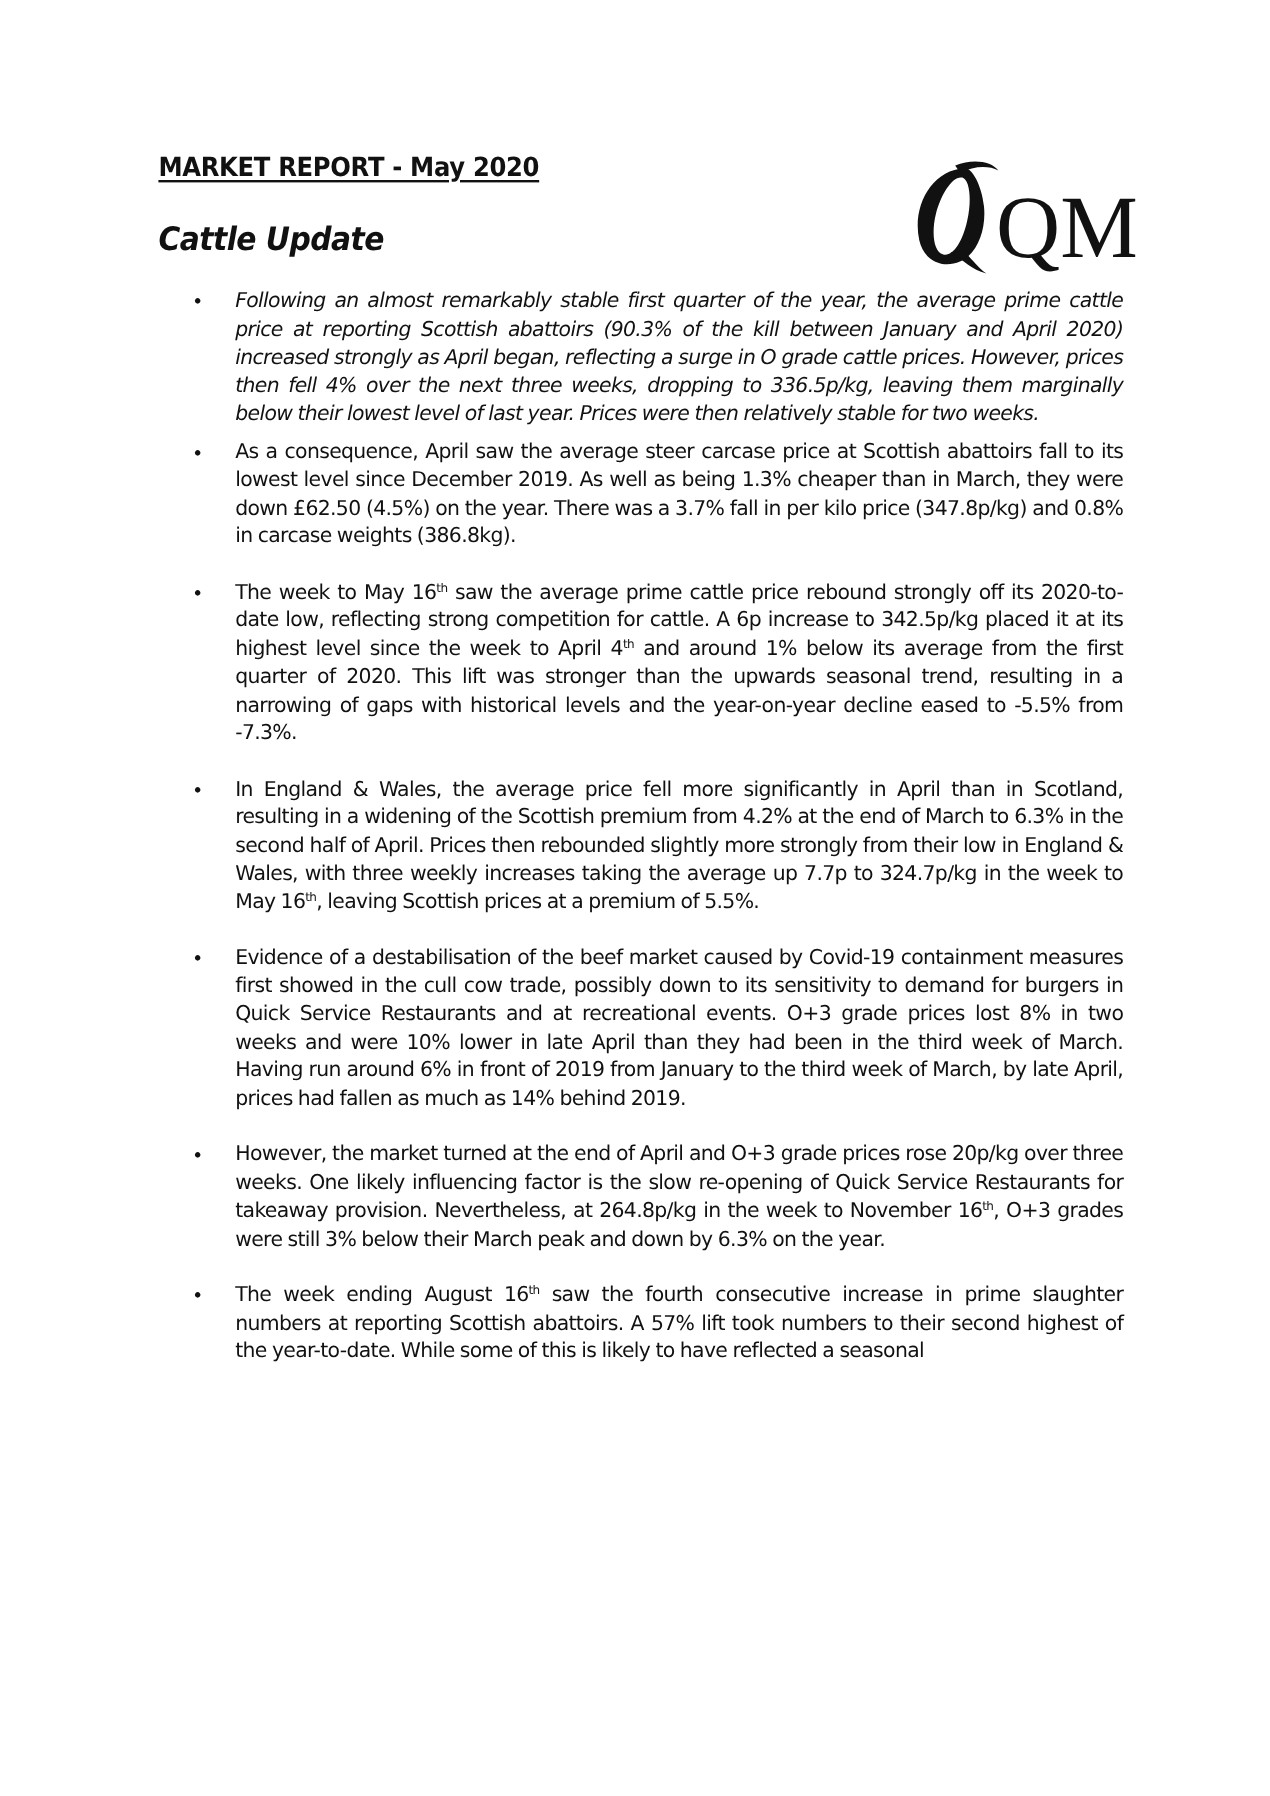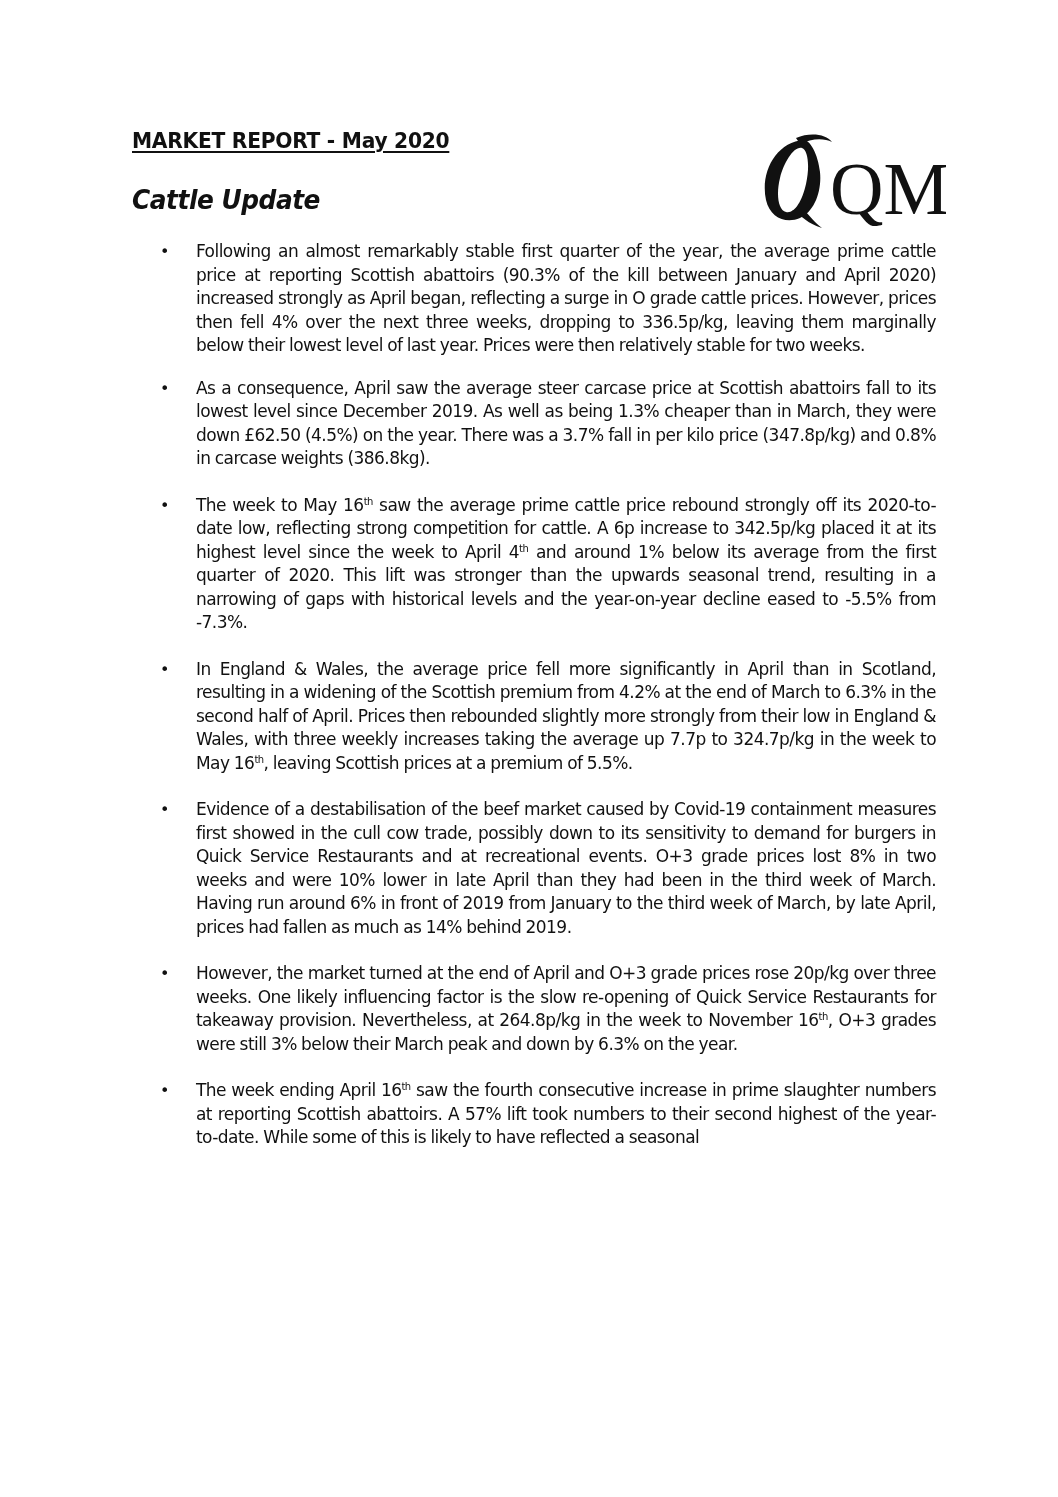--- a/index.html
+++ b/index.html
@@ -86,21 +86,21 @@
       position: absolute;
       left: 6px;
       top: 0;
       font-size: 16px;
     }
     .bullet sup {
       font-size: 10px;
       line-height: 0;
       vertical-align: 6px;
     }
-    .b1 { margin-bottom: 19px; }
+    .b1 { margin-bottom: 8px; font-style: italic; }
   </style>
 </head>
 <body>
 
 <div class="page">
 
   <div class="report-title">MARKET REPORT - May 2020</div>
 
   <div class="section-title">Cattle Update</div>
 
@@ -127,17 +127,17 @@
     <li class="bullet">
       <span>In England &amp; Wales, the average price fell more significantly in April than in Scotland, resulting in a widening of the Scottish premium from 4.2% at the end of March to 6.3% in the second half of April.  Prices then rebounded slightly more strongly from their low in England &amp; Wales, with three weekly increases taking the average up 7.7p to 324.7p/kg in the week to May 16</span><sup>th</sup><span>, leaving Scottish prices at a premium of 5.5%.</span>
     </li>
     <li class="bullet">
       <span>Evidence of a destabilisation of the beef market caused by Covid-19 containment measures first showed in the cull cow trade, possibly down to its sensitivity to demand for burgers in Quick Service Restaurants and at recreational events. O+3 grade prices lost 8% in two weeks and were 10% lower in late April than they had been in the third week of March.  Having run around 6% in front of 2019 from January to the third week of March, by late April, prices had fallen as much as 14% behind 2019.</span>
     </li>
     <li class="bullet">
       <span>However, the market turned at the end of April and O+3 grade prices rose 20p/kg over three weeks.  One likely influencing factor is the slow re-opening of Quick Service Restaurants for takeaway provision.  Nevertheless, at 264.8p/kg in the week to November 16</span><sup>th</sup><span>, O+3 grades were still 3% below their March peak and down by 6.3% on the year.</span>
     </li>
     <li class="bullet">
-      <span>The week ending April 16</span><sup>th</sup><span> saw the fourth consecutive increase in prime slaughter numbers at reporting Scottish abattoirs.  A 57% lift took numbers to their second highest of the year-to-date.  While some of this is likely to have reflected a seasonal</span>
+      <span>The week ending August 16</span><sup>th</sup><span> saw the fourth consecutive increase in prime slaughter numbers at reporting Scottish abattoirs.  A 57% lift took numbers to their second highest of the year-to-date.  While some of this is likely to have reflected a seasonal</span>
     </li>
   </ul>
 
 </div>
 
 </body></html>

